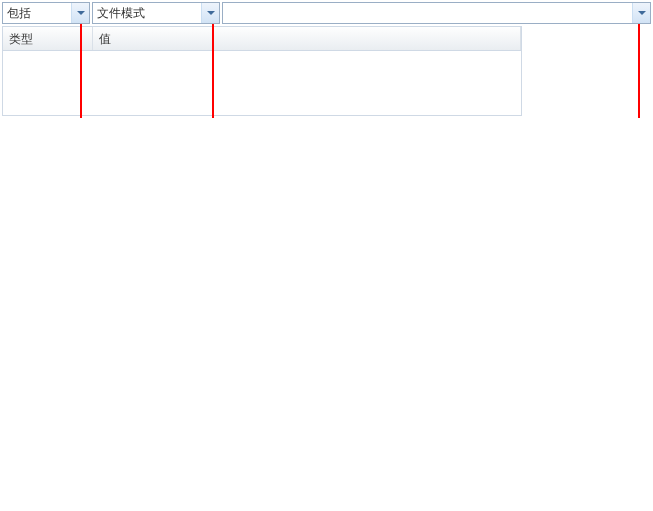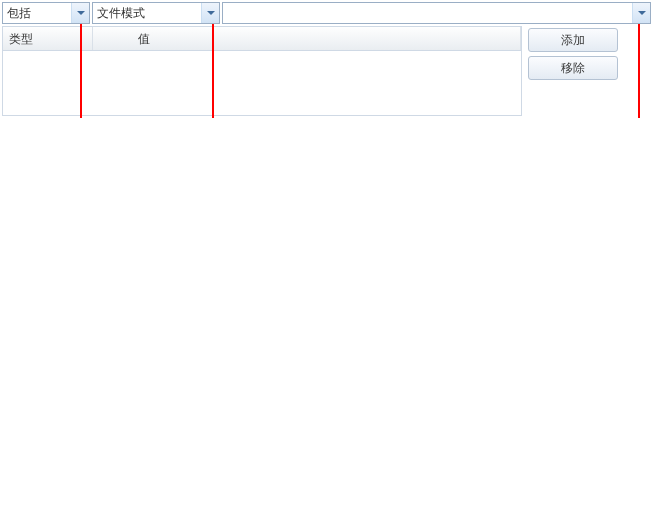--- a/index.html
+++ b/index.html
@@ -46,21 +46,20 @@
   .grid-wrap { display: flex; margin-top: 2px; gap: 6px; }
   .grid {
     border: 1px solid #cfd9e5;
     width: 520px; height: 90px;
     background: #fff;
   }
   .grid-header {
     display: flex; height: 24px;
     background: linear-gradient(#fefefe,#e9edf1);
     border-bottom: 1px solid #cfd9e5;
-    gap: 39px;
   }
   .grid-header .cell {
     border-right: 1px solid #d9e0e8;
     padding: 4px 6px;
     color: #333;
   }
   .c1 { width: 90px; } .c2 { width: 100px; } .c3 { flex:1; }
   .side-btns { width: 100px; padding-top: 2px; }
   .btn {
     display: block; width: 90px; height: 24px;
@@ -207,24 +206,20 @@
     <span class="arrow"></span>
   </div>
 </div>
 
 <div class="grid-wrap">
   <div class="grid">
     <div class="grid-header">
       <div class="cell c1">类型</div>
       <div class="cell c3">值</div>
     </div>
-  </div>
-  <div class="side-btns">
-    <div class="btn">添加</div>
-    <div class="btn">移除</div>
   </div>
 </div>
 
 <div class="arrow-line" style="left:80px; top:24px; height:168px"></div>
 <div class="arrow-line" style="left:212px; top:24px; height:168px"></div>
 <div class="arrow-line" style="left:638px; top:24px; height:168px"></div>
 
 <div class="zoom-area">
   <div class="zoom-stack" style="width:88px">
     <div class="zoom-head">

